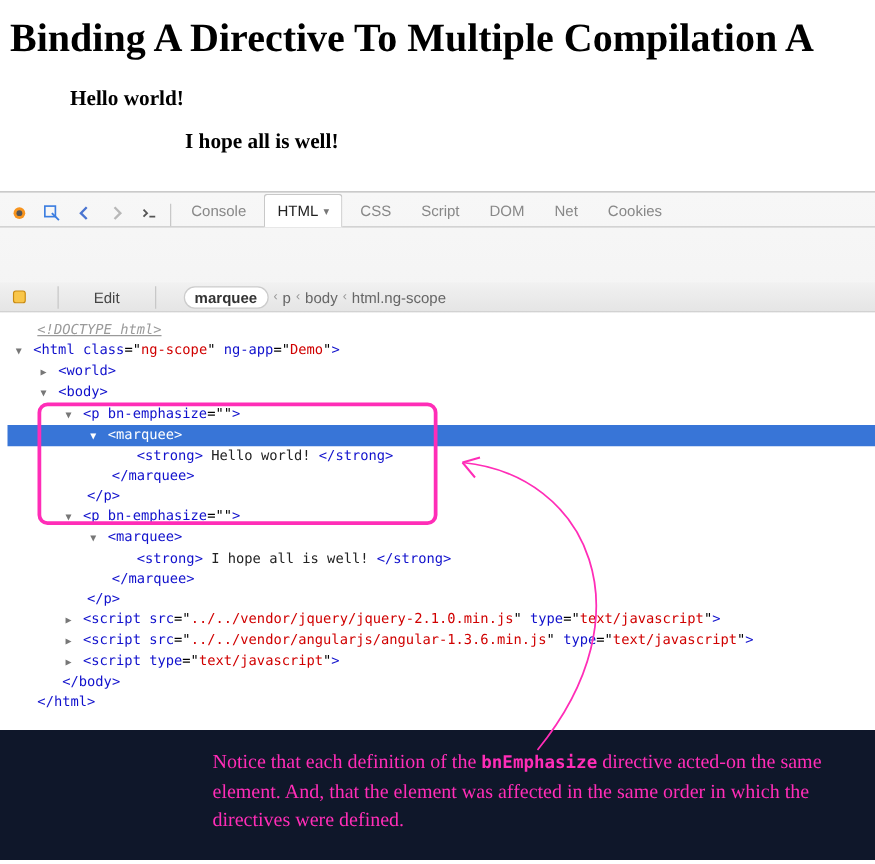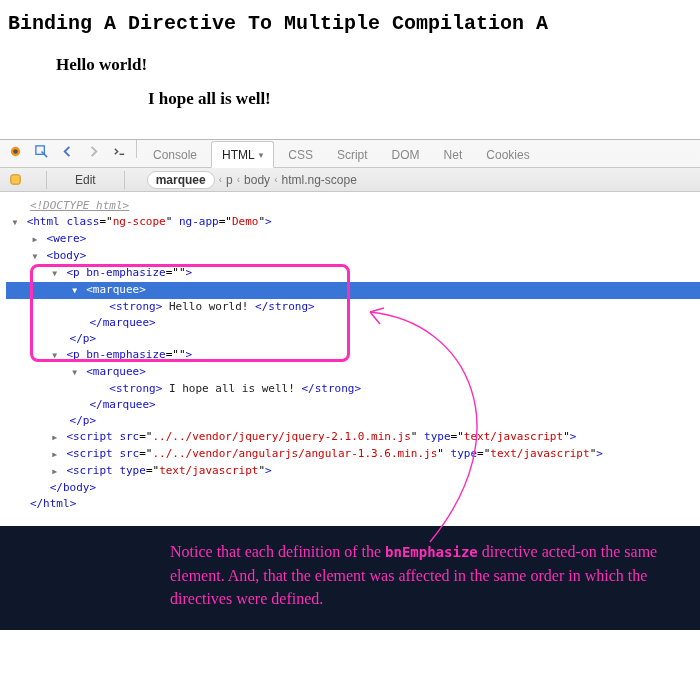--- a/index.html
+++ b/index.html
@@ -7,22 +7,22 @@
     margin: 0;
     font-family: "Helvetica Neue", Arial, sans-serif;
     font-size: 13px;
     color: #000;
     width: 700px;
     background: #fff;
   }
   
   .page-content { padding: 8px 8px 20px 8px; }
   .page-title {
-    font-family: Liberation Mono, monospace;
-    font-size: 20px;
+    font-family: Liberation Serif, serif;
+    font-size: 32px;
     font-weight: bold;
     margin: 4px 0 20px 0;
     white-space: nowrap;
     overflow: hidden;
   }
   .demo-line1 {
     font-family: "Times New Roman", serif;
     font-weight: bold;
     font-size: 17px;
     margin: 0 0 14px 48px;
@@ -34,21 +34,21 @@
     margin: 0 0 10px 140px;
   }
   
   .fb-panel {
     border-top: 1px solid #b9b9b9;
     background: #f1f1f1;
     background: linear-gradient(#f7f7f7,#e9e9e9);
   }
   .fb-toolbar {
     display: flex;
-    align-items: flex-start;
+    align-items: flex-end;
     height: 28px;
     border-bottom: 1px solid #c8c8c8;
     padding: 0 4px;
     gap: 4px;
     font-size: 12px;
   }
   .tb-icon {
     width: 22px; height: 22px;
     display:flex; align-items:center; justify-content:center;
     border-radius:3px;
@@ -76,20 +76,21 @@
   .tab .caret { margin-left:4px; font-size:9px; color:#777; }
   .fb-subbar {
     display:flex; align-items:center;
     height: 24px;
     padding: 0 6px;
     gap: 20px;
     background: linear-gradient(#f1f1f1,#e5e5e5);
     border-bottom:1px solid #c8c8c8;
     font-size:12px;
     color:#666;
+    margin-top:44px;
   }
   .edit-btn { color:#444; padding:0 6px; }
   .crumb { display:flex; align-items:center; gap:4px; }
   .crumb-sel {
     font-weight:bold; color:#333;
     background:#fff;
     border:1px solid #ccc;
     border-radius:10px;
     padding:1px 8px;
   }
@@ -220,21 +221,21 @@
       <span class="crumb-caret">‹</span>
       <span>body</span>
       <span class="crumb-caret">‹</span>
       <span>html.ng-scope</span>
     </div>
   </div>
 
   <div class="fb-source">
     <div class="src-line">   <span class="c-doctype">&lt;!DOCTYPE html&gt;</span></div>
     <div class="src-line"><span class="twist twist-down"></span> <span class="c-tag">&lt;<span>html</span></span> <span class="c-attr">class</span>="<span class="c-val">ng-scope</span>" <span class="c-attr">ng-app</span>="<span class="c-val">Demo</span>"<span class="c-tag">&gt;</span></div>
-    <div class="src-line">   <span class="twist twist-right"></span> <span class="c-tag">&lt;<span>were</span>&gt;</span></div>
+    <div class="src-line">   <span class="twist twist-right"></span> <span class="c-tag">&lt;<span>world</span>&gt;</span></div>
     <div class="src-line">   <span class="twist twist-down"></span> <span class="c-tag">&lt;<span>body</span>&gt;</span></div>
     <div class="src-line">      <span class="twist twist-down"></span> <span class="c-tag">&lt;<span>p</span></span> <span class="c-attr">bn-emphasize</span>=""<span class="c-tag">&gt;</span></div>
     <span class="line-selected"><span class="src-line">         <span class="twist twist-down" style="color:#fff"></span> <span class="c-tag">&lt;<span>marquee</span>&gt;</span></span></span>
     <div class="src-line">               <span class="c-tag">&lt;<span>strong</span>&gt;</span><span class="c-text"> Hello world! </span><span class="c-tag">&lt;/<span>strong</span>&gt;</span></div>
     <div class="src-line">            <span class="c-tag">&lt;/<span>marquee</span>&gt;</span></div>
     <div class="src-line">         <span class="c-tag">&lt;/<span>p</span>&gt;</span></div>
     <div class="src-line">      <span class="twist twist-down"></span> <span class="c-tag">&lt;<span>p</span></span> <span class="c-attr">bn-emphasize</span>=""<span class="c-tag">&gt;</span></div>
     <div class="src-line">         <span class="twist twist-down"></span> <span class="c-tag">&lt;<span>marquee</span>&gt;</span></div>
     <div class="src-line">               <span class="c-tag">&lt;<span>strong</span>&gt;</span><span class="c-text"> I hope all is well! </span><span class="c-tag">&lt;/<span>strong</span>&gt;</span></div>
     <div class="src-line">            <span class="c-tag">&lt;/<span>marquee</span>&gt;</span></div>

